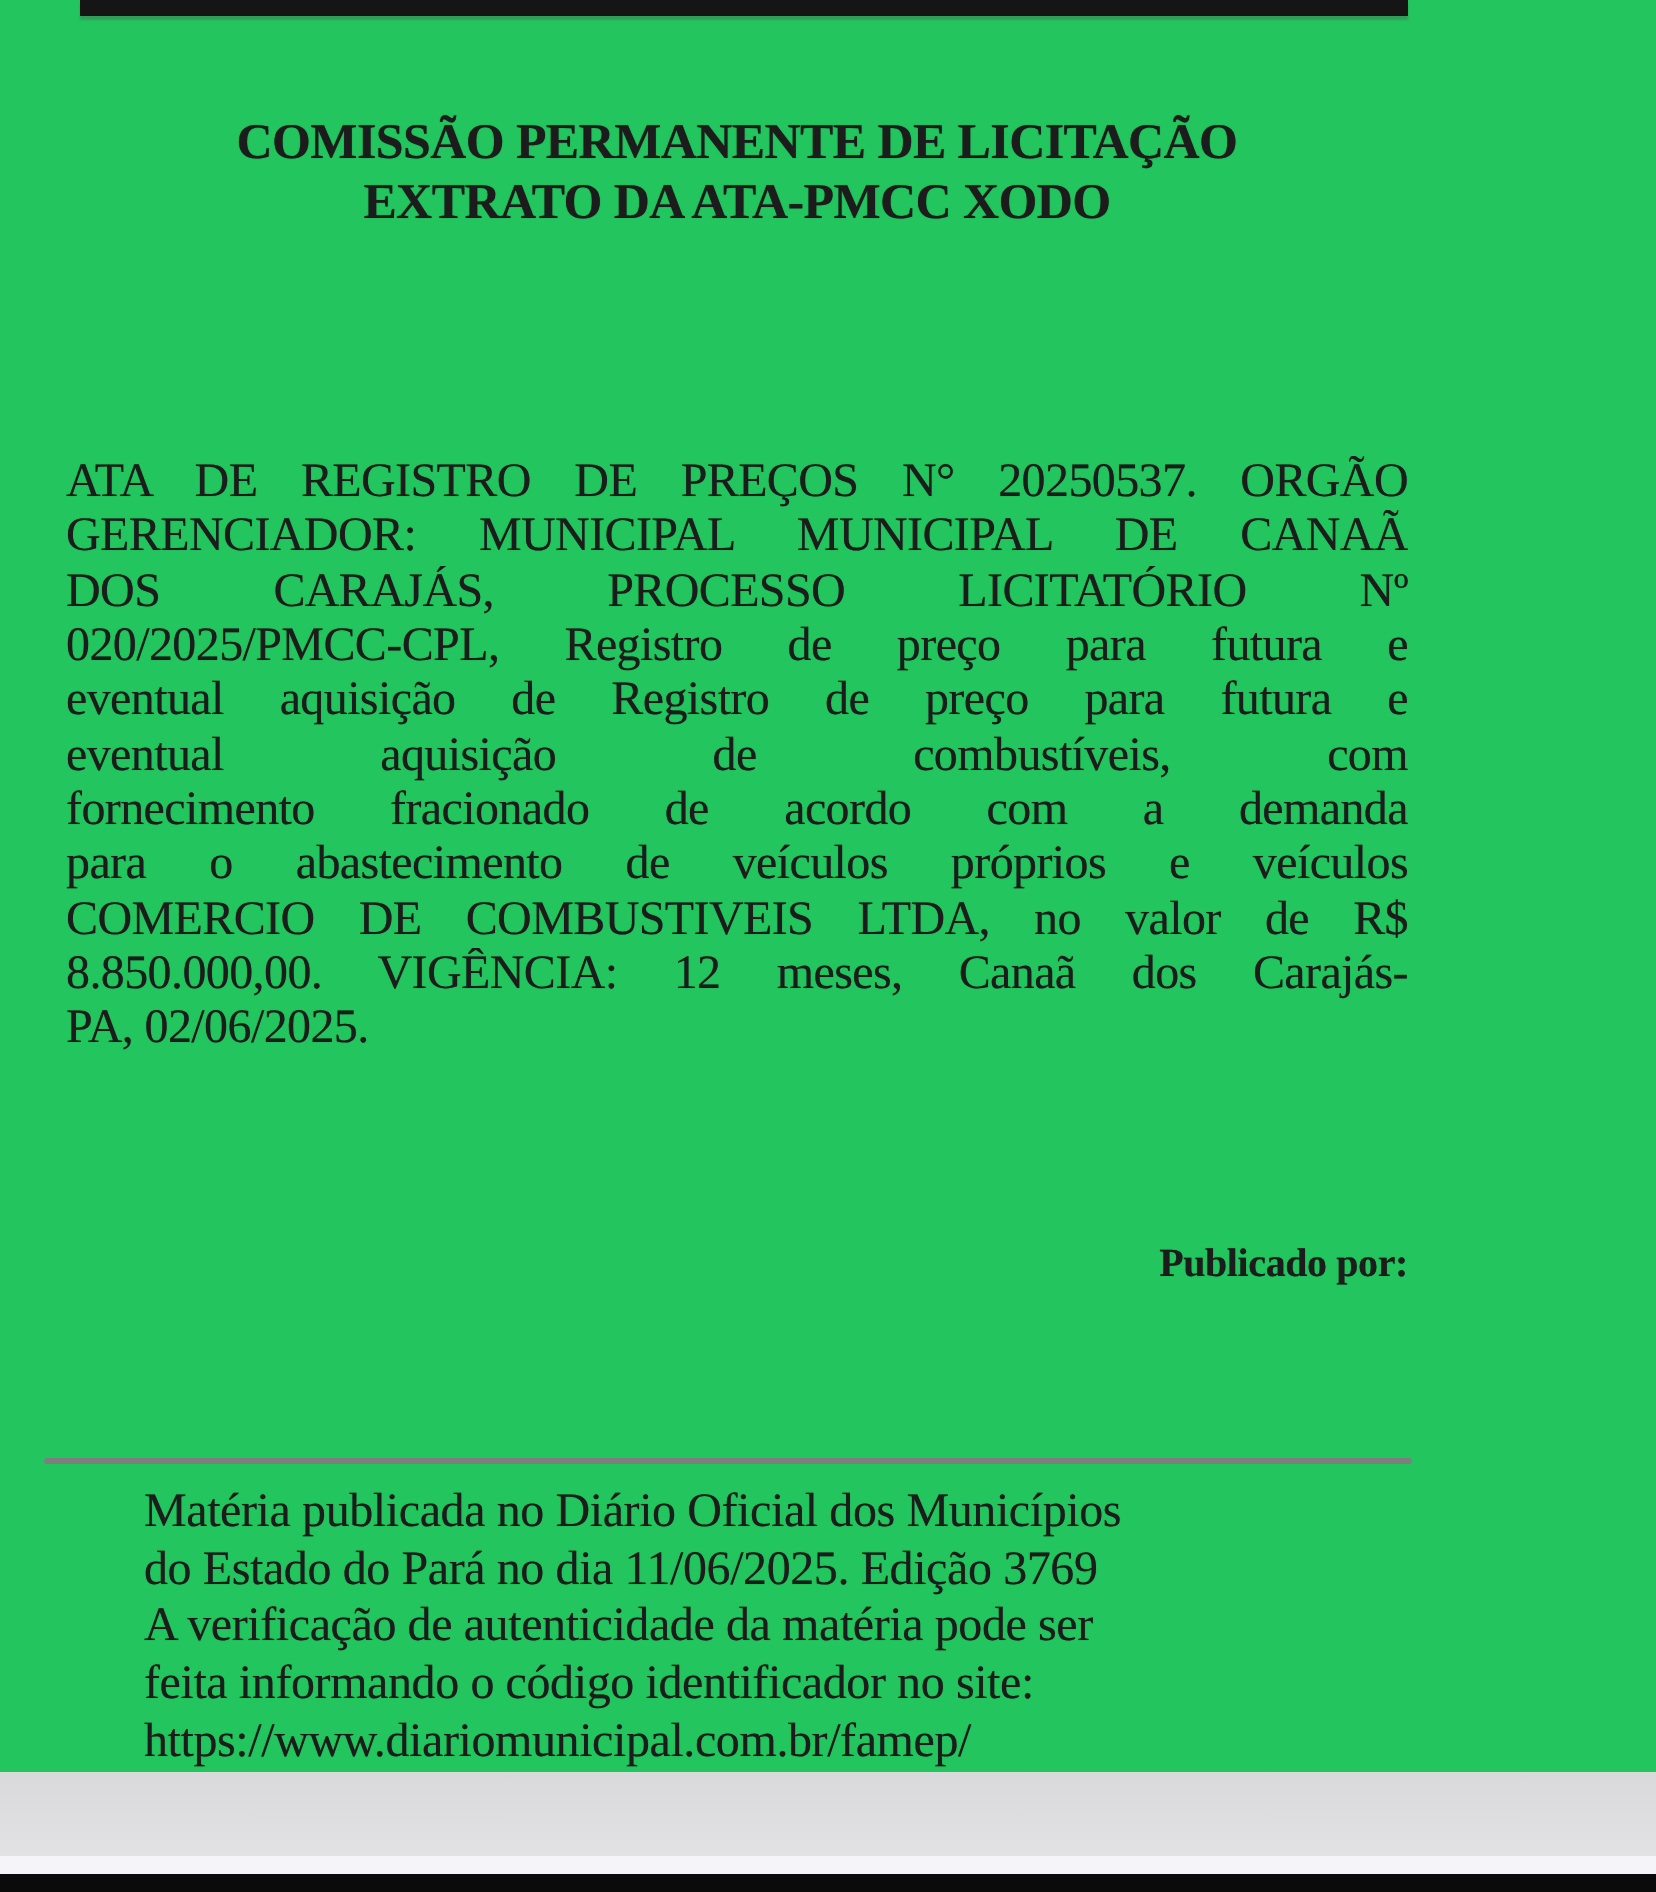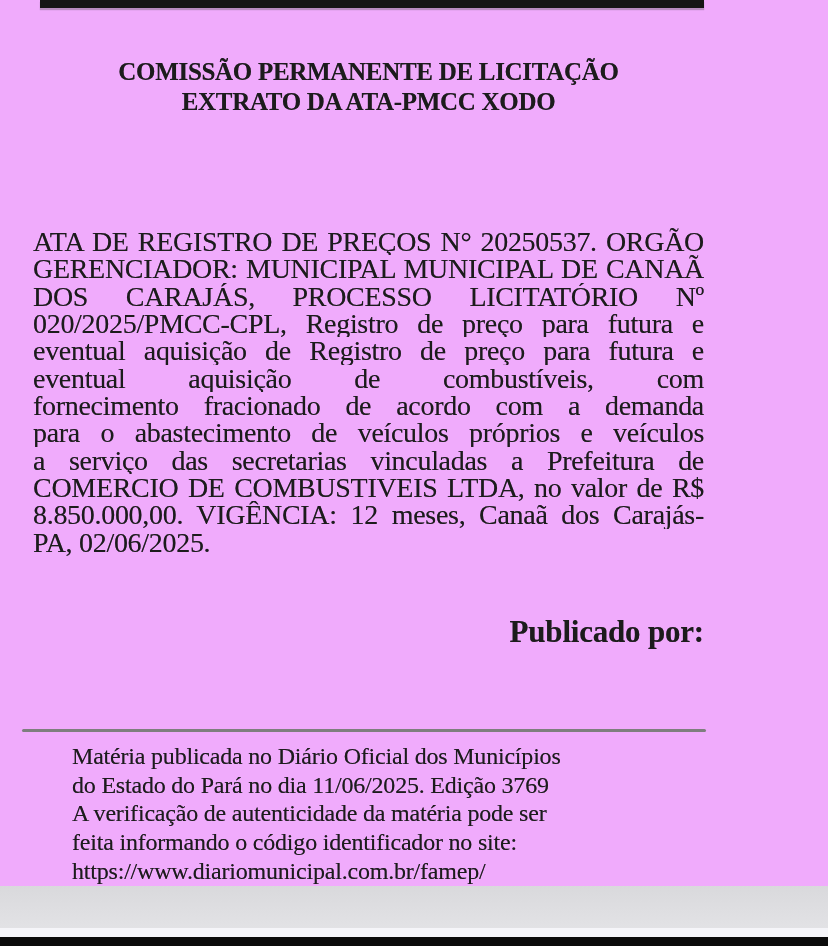--- a/index.html
+++ b/index.html
@@ -11,21 +11,21 @@
     height: 946px;
     background: #fdfdfd;
     font-family: "Liberation Serif", "DejaVu Serif", serif;
     color: #1c1c1c;
     overflow: hidden;
   }
   .page {
     position: relative;
     width: 828px;
     height: 946px;
-    background: #f0abfc;
+    background: #22c55e;
   }
   .top-bar {
     position: absolute;
     left: 40px;
     top: 0;
     width: 664px;
     height: 8px;
     background: #151515;
     box-shadow: 0 2px 1px rgba(80,80,80,0.35);
   }
@@ -39,21 +39,21 @@
     font-size: 25px;
     line-height: 30px;
     letter-spacing: -0.3px;
     text-shadow: 0 0 0.5px rgba(0,0,0,0.5);
   }
   .body-block {
     position: absolute;
     left: 33px;
     top: 228px;
     width: 671px;
-    font-size: 28px;
+    font-size: 24px;
     line-height: 27.35px;
     letter-spacing: -0.3px;
     text-shadow: 0 0 0.4px rgba(0,0,0,0.45);
   }
   .jline {
     text-align: justify;
     text-align-last: justify;
     white-space: nowrap;
     overflow: hidden;
     height: 27.35px;
@@ -61,21 +61,21 @@
   .jline.last {
     text-align-last: left;
     text-align: left;
   }
   .published-block {
     position: absolute;
     left: 33px;
     top: 618px;
     width: 671px;
     text-align: right;
-    font-size: 31px;
+    font-size: 20px;
     line-height: 28px;
     letter-spacing: -0.2px;
     text-shadow: 0 0 0.4px rgba(0,0,0,0.45);
   }
   .bold {
     font-weight: bold;
   }
   .divider-rule {
     position: absolute;
     left: 22px;
@@ -135,21 +135,20 @@
 
   <div class="body-block">
     <div class="jline">ATA DE REGISTRO DE PREÇOS N° 20250537. ORGÃO</div>
     <div class="jline">GERENCIADOR: MUNICIPAL MUNICIPAL DE CANAÃ</div>
     <div class="jline">DOS CARAJÁS, PROCESSO LICITATÓRIO Nº</div>
     <div class="jline">020/2025/PMCC-CPL, Registro de preço para futura e</div>
     <div class="jline">eventual aquisição de Registro de preço para futura e</div>
     <div class="jline">eventual aquisição de combustíveis, com</div>
     <div class="jline">fornecimento fracionado de acordo com a demanda</div>
     <div class="jline">para o abastecimento de veículos próprios e veículos</div>
-    <div class="jline">a serviço das secretarias vinculadas a Prefeitura de</div>
     <div class="jline">COMERCIO DE COMBUSTIVEIS LTDA, no valor de R$</div>
     <div class="jline">8.850.000,00. VIGÊNCIA: 12 meses, Canaã dos Carajás-</div>
     <div class="jline last">PA, 02/06/2025.</div>
   </div>
 
   <div class="published-block">
     <div class="bold">Publicado por:</div>
   </div>
 
   <div class="divider-rule"></div>

